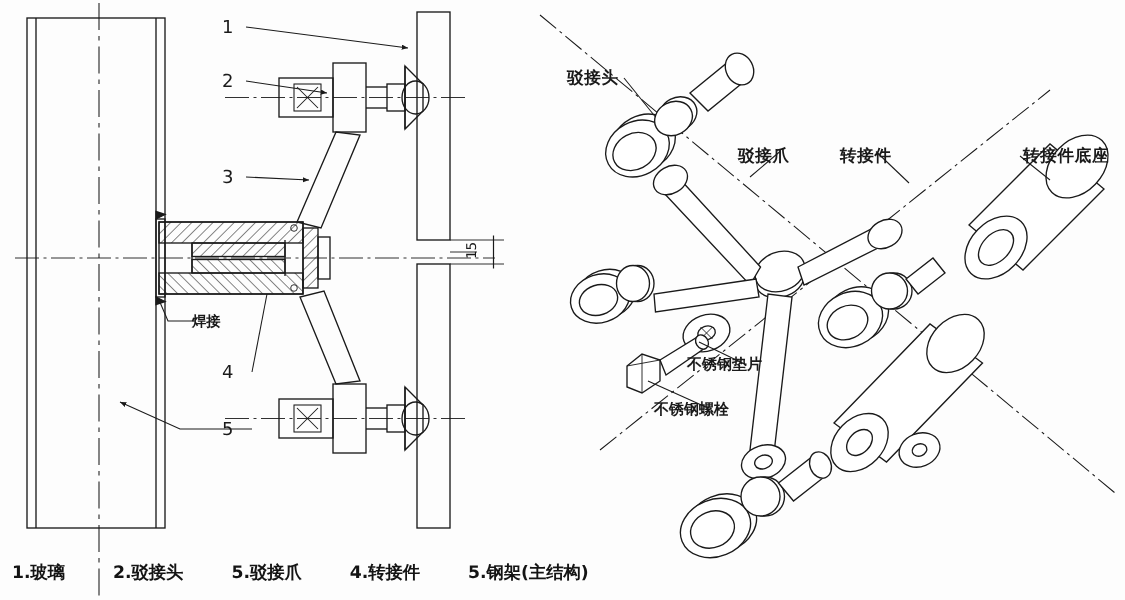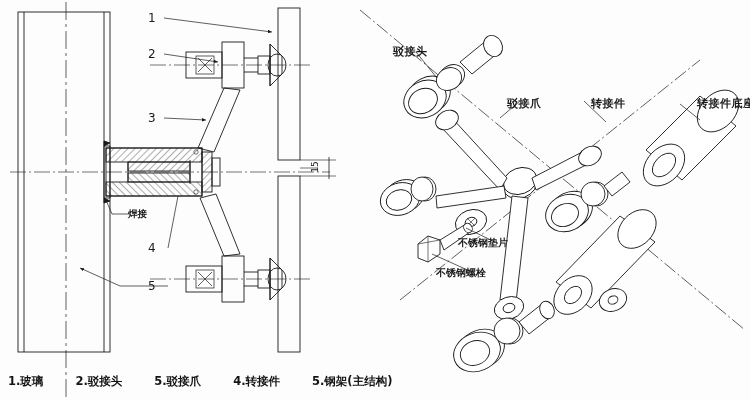--- a/index.html
+++ b/index.html
@@ -2,21 +2,21 @@
 <html><head>
 <meta charset="utf-8">
 <style>
   html,body{margin:0;padding:0;background:#ffffff;}
   body{width:750px;height:400px;overflow:hidden;
        font-family:"DejaVu Sans","Liberation Sans",sans-serif;}
   #page{position:relative;width:750px;height:400px;background:#fdfdfd;}
   svg.layer{position:absolute;left:0;top:0;width:750px;height:400px;}
   .lbl{position:absolute;white-space:nowrap;color:#1a1a1a;
        font-family:"DejaVu Sans","Liberation Sans",sans-serif;}
-  .cn{font-size:11px;font-weight:bold;letter-spacing:.5px;margin-left:15px;}
+  .cn{font-size:11px;font-weight:bold;letter-spacing:.5px;}
   .cn-sm{font-size:10px;font-weight:bold;}
   .num{font-size:12px;}
   .legend{position:absolute;left:8px;top:374px;display:flex;
           align-items:center;gap:32px;}
   .legend .item{font-size:11.5px;font-weight:bold;color:#141414;white-space:nowrap;}
   .dim15{position:absolute;font-size:9px;
          transform:rotate(-90deg);transform-origin:center center;}
   .weld{font-size:9.5px;font-weight:bold;}
 </style>
 </head>
@@ -238,21 +238,21 @@
   <div class="lbl num" style="left:148px;top:111px;">3</div>
   <div class="lbl num" style="left:148px;top:241px;">4</div>
   <div class="lbl num" style="left:148px;top:279px;">5</div>
 
   <div class="lbl weld" style="left:128px;top:208px;text-align:center;">焊接</div>
 
   <div class="lbl dim15" style="left:308px;top:162px;width:14px;text-align:center;">15</div>
 
   <div class="lbl cn" style="left:378px;top:44px;">驳接头</div>
   <div class="lbl cn" style="left:492px;top:96px;">驳接爪</div>
-  <div class="lbl cn" style="left:576px;top:96px;font-family:Liberation Mono, monospace;">转接件</div>
+  <div class="lbl cn" style="left:560px;top:96px;font-family:Liberation Mono, monospace;">转接件</div>
   <div class="lbl cn" style="left:682px;top:96px;">转接件底座</div>
   <div class="lbl cn-sm" style="left:458px;top:236px;">不锈钢垫片</div>
   <div class="lbl cn-sm" style="left:436px;top:266px;">不锈钢螺栓</div>
 
   <div class="legend">
     <span class="item">1.玻璃</span>
     <span class="item">2.驳接头</span>
     <span class="item">5.驳接爪</span>
     <span class="item">4.转接件</span>
     <span class="item">5.钢架(主结构)</span>

